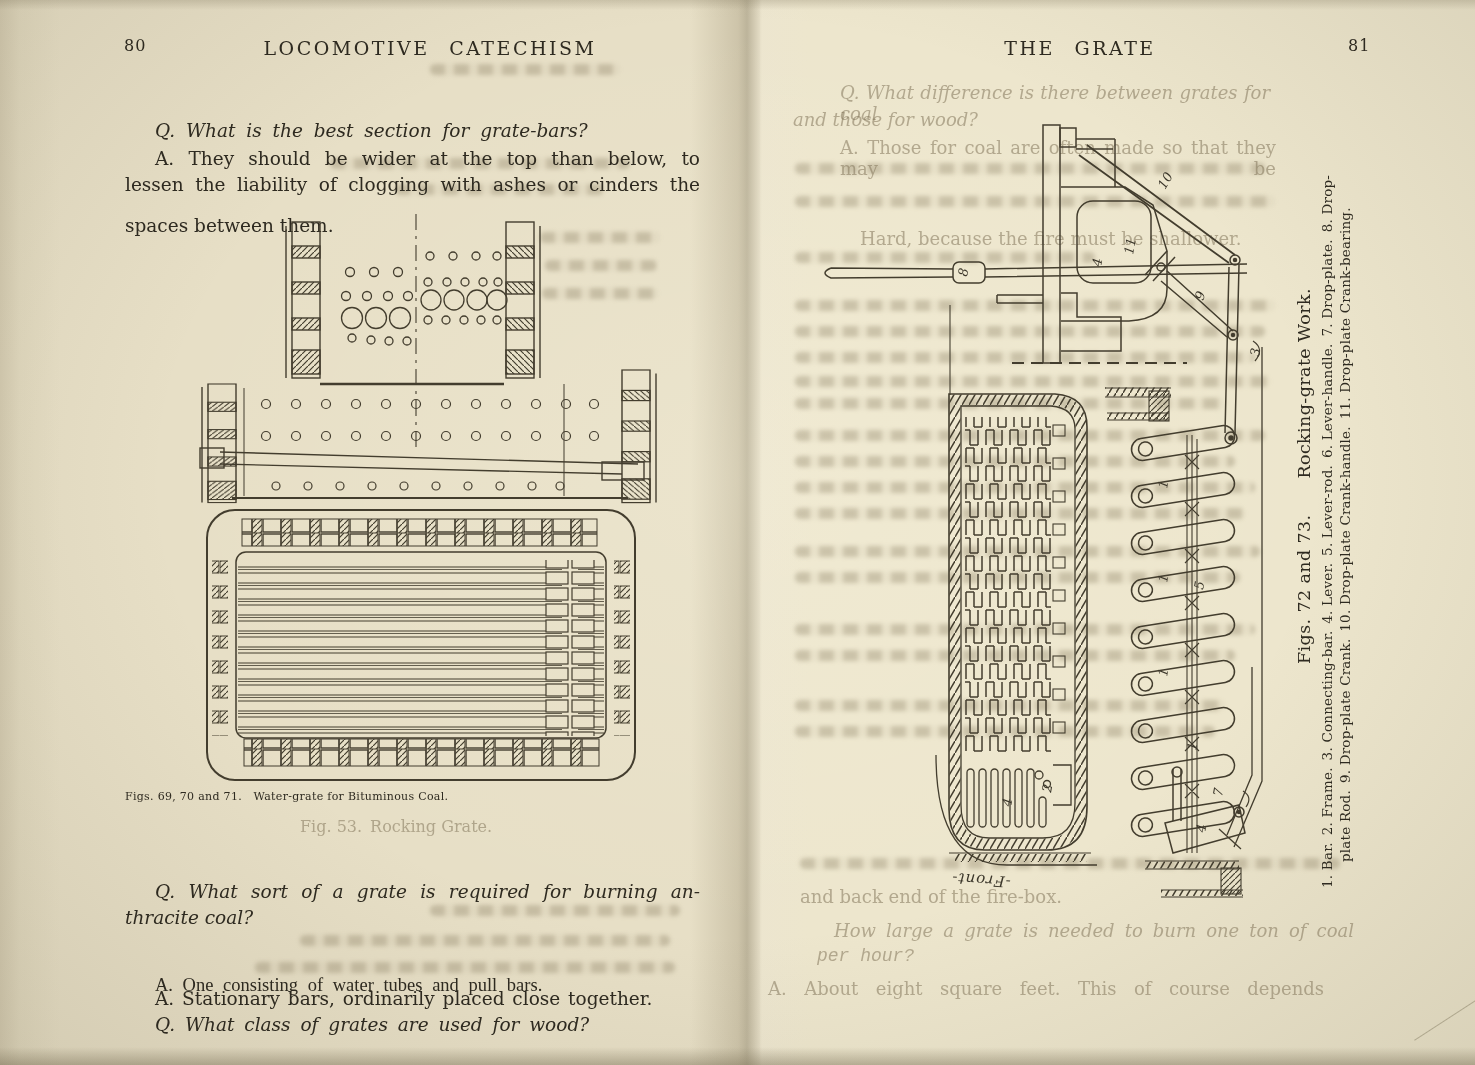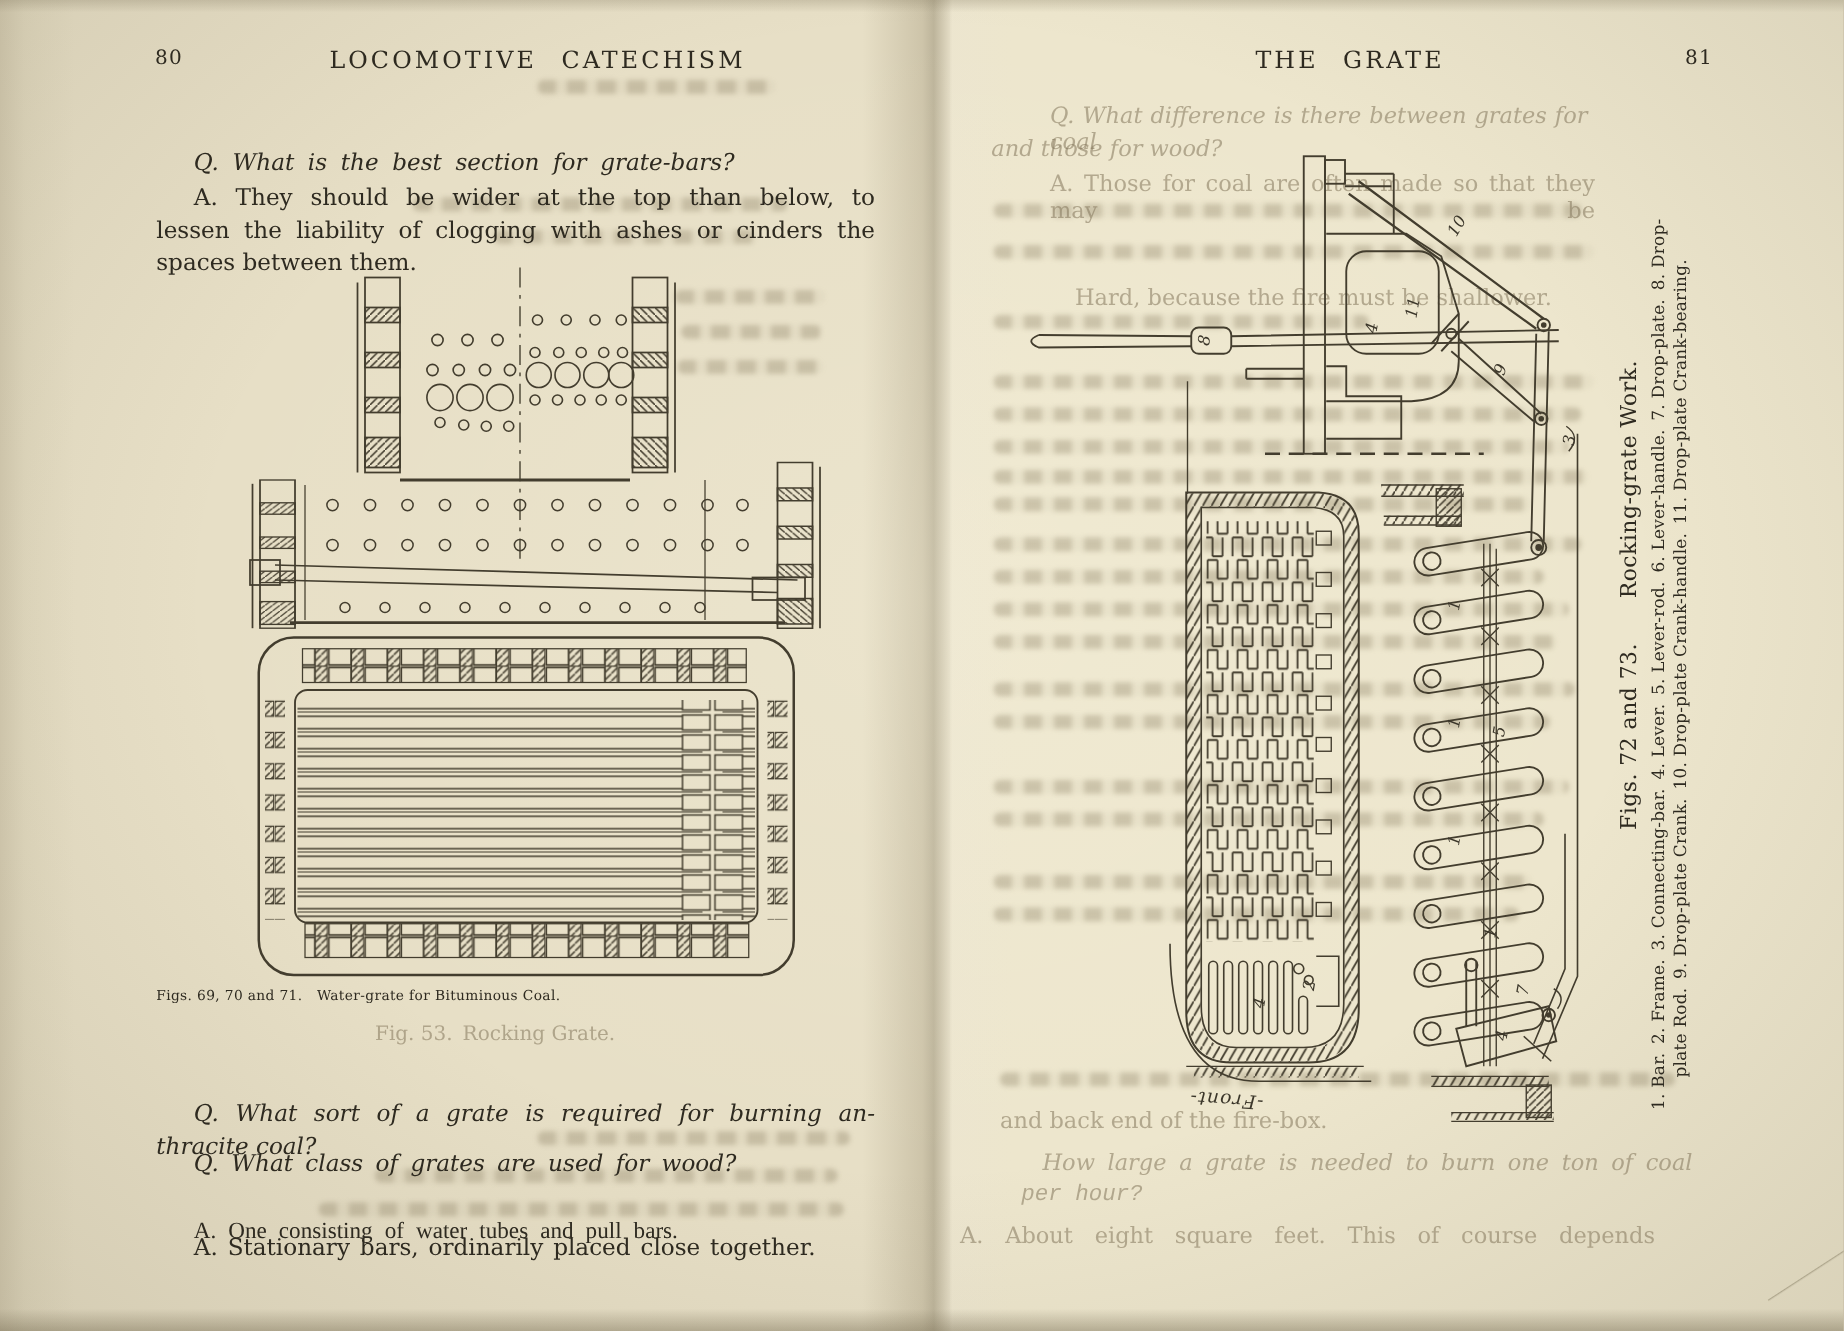--- a/index.html
+++ b/index.html
@@ -65,21 +65,21 @@
     <div class="smudge" style="left:540px;top:232px;width:120px;"></div>
     <div class="smudge" style="left:545px;top:260px;width:112px;"></div>
     <div class="smudge" style="left:542px;top:288px;width:116px;"></div>
     <div class="smudge" style="left:430px;top:905px;width:250px;"></div>
     <div class="smudge" style="left:300px;top:935px;width:370px;"></div>
     <div class="smudge" style="left:255px;top:962px;width:420px;"></div>
 
     <div class="abs body-line it nw" style="left:155px;top:84px;word-spacing:5px;">Q. What is the best section for grate-bars?</div>
     <div class="abs body-line jline" style="left:155px;top:112px;width:545px;">A. They should be wider at the top than below, to</div>
     <div class="abs body-line jline" style="left:125px;top:138px;width:575px;">lessen the liability of clogging with ashes or cinders the</div>
-    <div class="abs body-line nw" style="left:125px;top:164px;text-align:right;">spaces between them.</div>
+    <div class="abs body-line nw" style="left:125px;top:179px;text-align:right;">spaces between them.</div>
 
     <svg width="0" height="0">
       <defs>
         <pattern id="hatch" width="6" height="6" patternUnits="userSpaceOnUse">
           <path d="M0,6 L6,0" stroke="#433d2e" stroke-width="1.2"></path>
         </pattern>
         <pattern id="rope" width="7" height="12" patternUnits="userSpaceOnUse">
           <path d="M0,12 L7,0" stroke="#433d2e" stroke-width="1.5"></path>
         </pattern>
         <pattern id="maze" width="24" height="36" patternUnits="userSpaceOnUse">
@@ -216,21 +216,21 @@
         <rect x="34" y="54" width="366" height="176" fill="url(#tubes)" stroke="none"></rect>
       </g>
     </svg>
 
     <div class="abs caption" style="left:125px;top:790px;width:575px;">Figs. 69, 70 and 71.  Water-grate for Bituminous Coal.</div>
     <div class="abs ghosttext" style="left:300px;top:817px;font-size:16px;">Fig. 53. Rocking Grate.</div>
 
     <div class="abs body-line it jline" style="left:155px;top:845px;width:545px;">Q. What sort of a grate is required for burning an-</div>
     <div class="abs body-line it nw" style="left:125px;top:871px;">thracite coal?</div>
     <div class="abs body-line nw" style="left:155px;top:938px;word-spacing:5px;font-family:Liberation Serif, serif;">A. One consisting of water tubes and pull bars.</div>
-    <div class="abs body-line it nw" style="left:155px;top:885px;word-spacing:4px;text-align:right;">Q. What class of grates are used for wood?</div>
+    <div class="abs body-line it nw" style="left:155px;top:978px;word-spacing:4px;text-align:right;">Q. What class of grates are used for wood?</div>
     <div class="abs body-line nw" style="left:155px;top:952px;word-spacing:2px;">A. Stationary bars, ordinarily placed close together.</div>
   </div>
 
   <div>
     <div class="abs hdr nw" style="left:790px;top:37px;width:580px;text-align:center;">THE GRATE</div>
     <div class="abs pagenum nw" style="left:1348px;top:36px;">81</div>
 
     <div class="ghosttext it gj" style="left:840px;top:82px;width:430px;">Q. What difference is there between grates for coal</div>
     <div class="ghosttext it" style="left:793px;top:109px;">and those for wood?</div>
     <div class="ghosttext gj" style="left:840px;top:137px;width:436px;">A. Those for coal are often made so that they may be</div>

